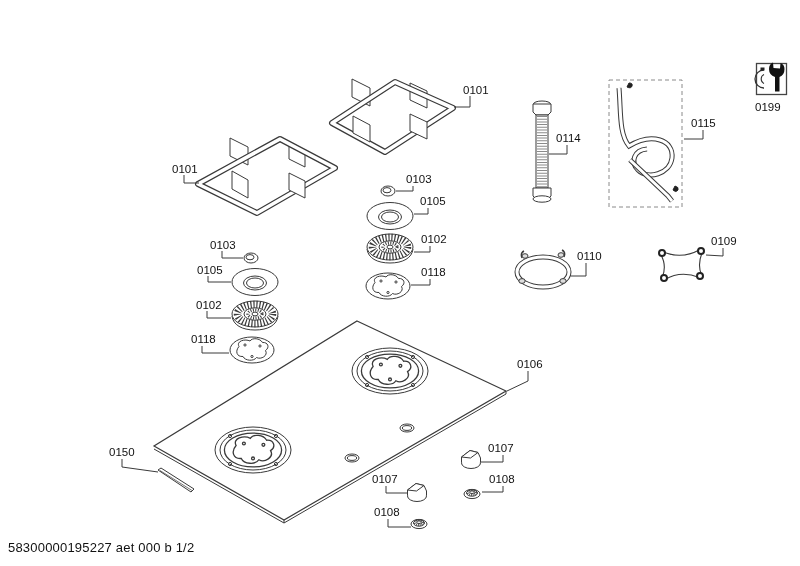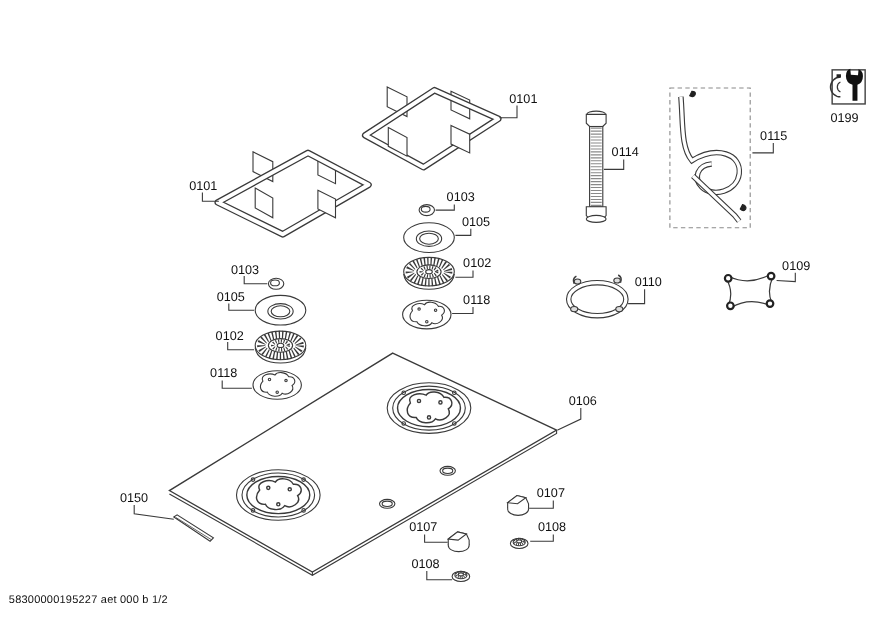--- a/index.html
+++ b/index.html
@@ -1,20 +1,20 @@
 <!DOCTYPE html>
 <html><head>
 <meta charset="utf-8">
 <style>
   html,body{margin:0;padding:0;background:#fff;}
   #stage{position:relative;width:800px;height:566px;background:#ffffff;overflow:hidden;
          font-family:"Liberation Sans", sans-serif;}
   #stage svg{position:absolute;left:0;top:0;}
   .part-label{font-family:"Liberation Sans", sans-serif;font-size:11.5px;fill:#111;}
-  #footer-code{position:absolute;left:8px;top:540px;font-size:10px;color:#111;
+  #footer-code{position:absolute;left:8px;top:540px;font-size:13px;color:#111;
          font-family:"Liberation Sans", sans-serif;letter-spacing:.2px;}
   .ln{stroke:#3a3a3a;stroke-width:1;fill:none;}
 </style>
 </head>
 <body>
 
 <div id="stage">
 <svg width="800" height="566" viewBox="0 0 800 566">
   <defs>
 

